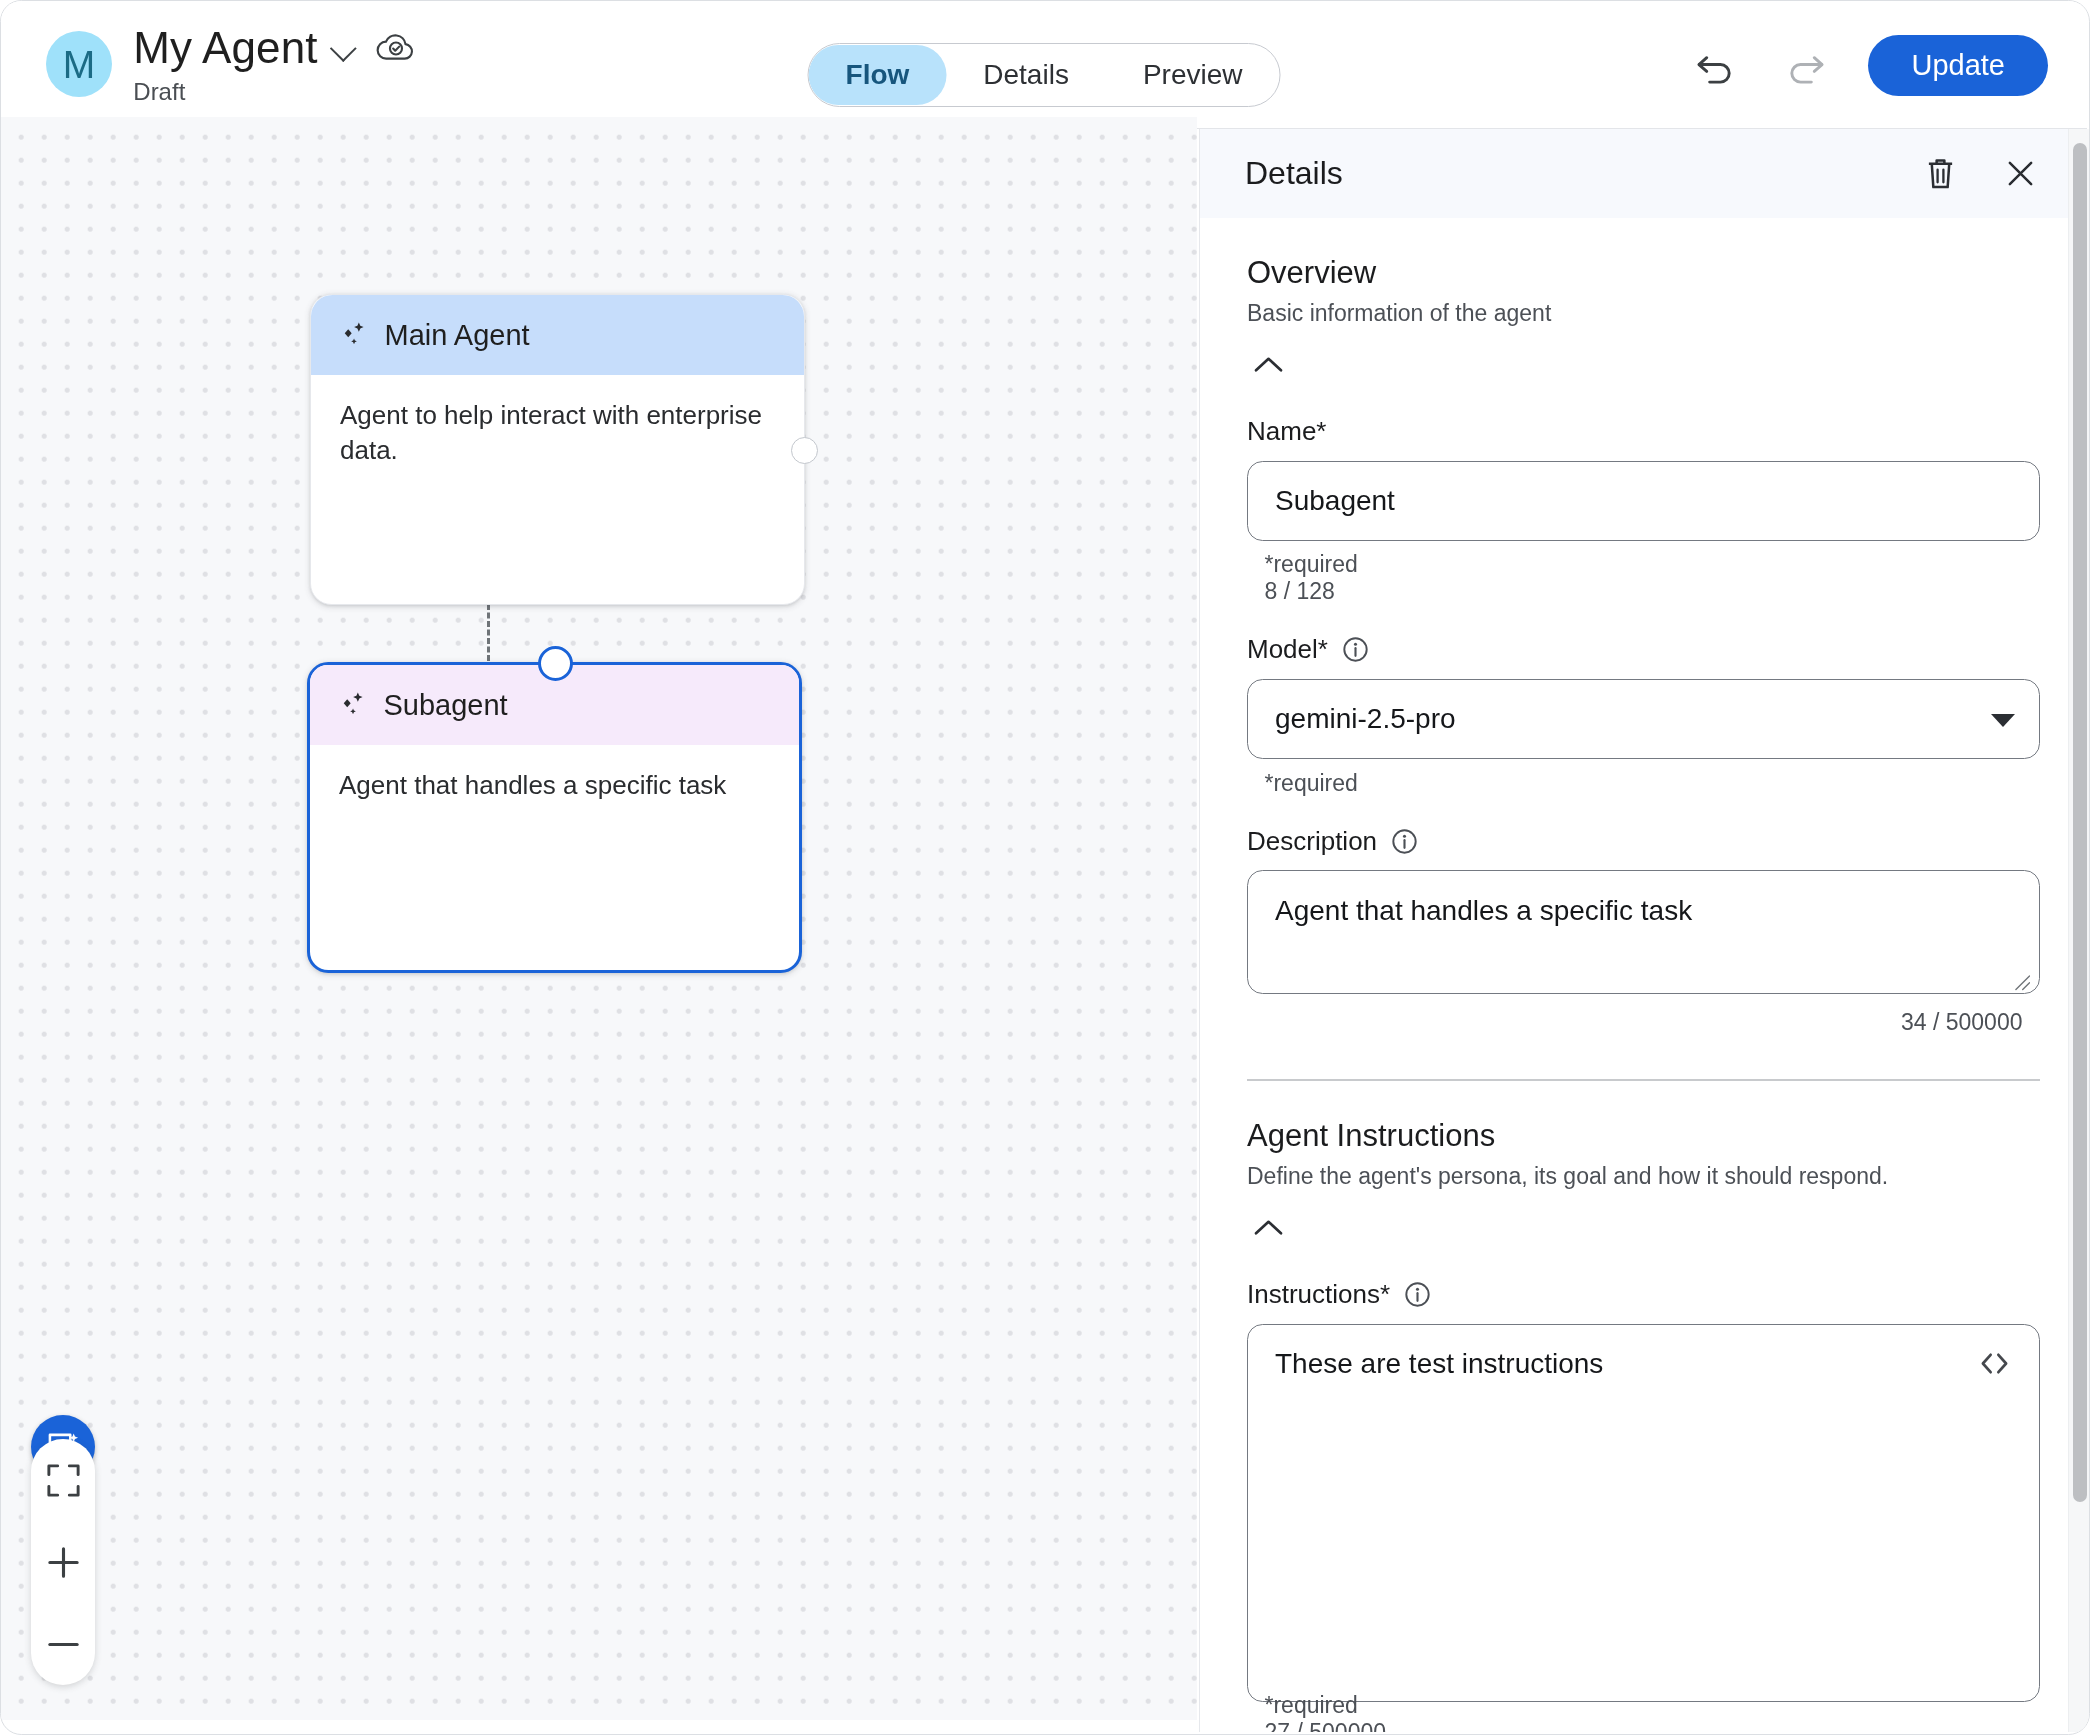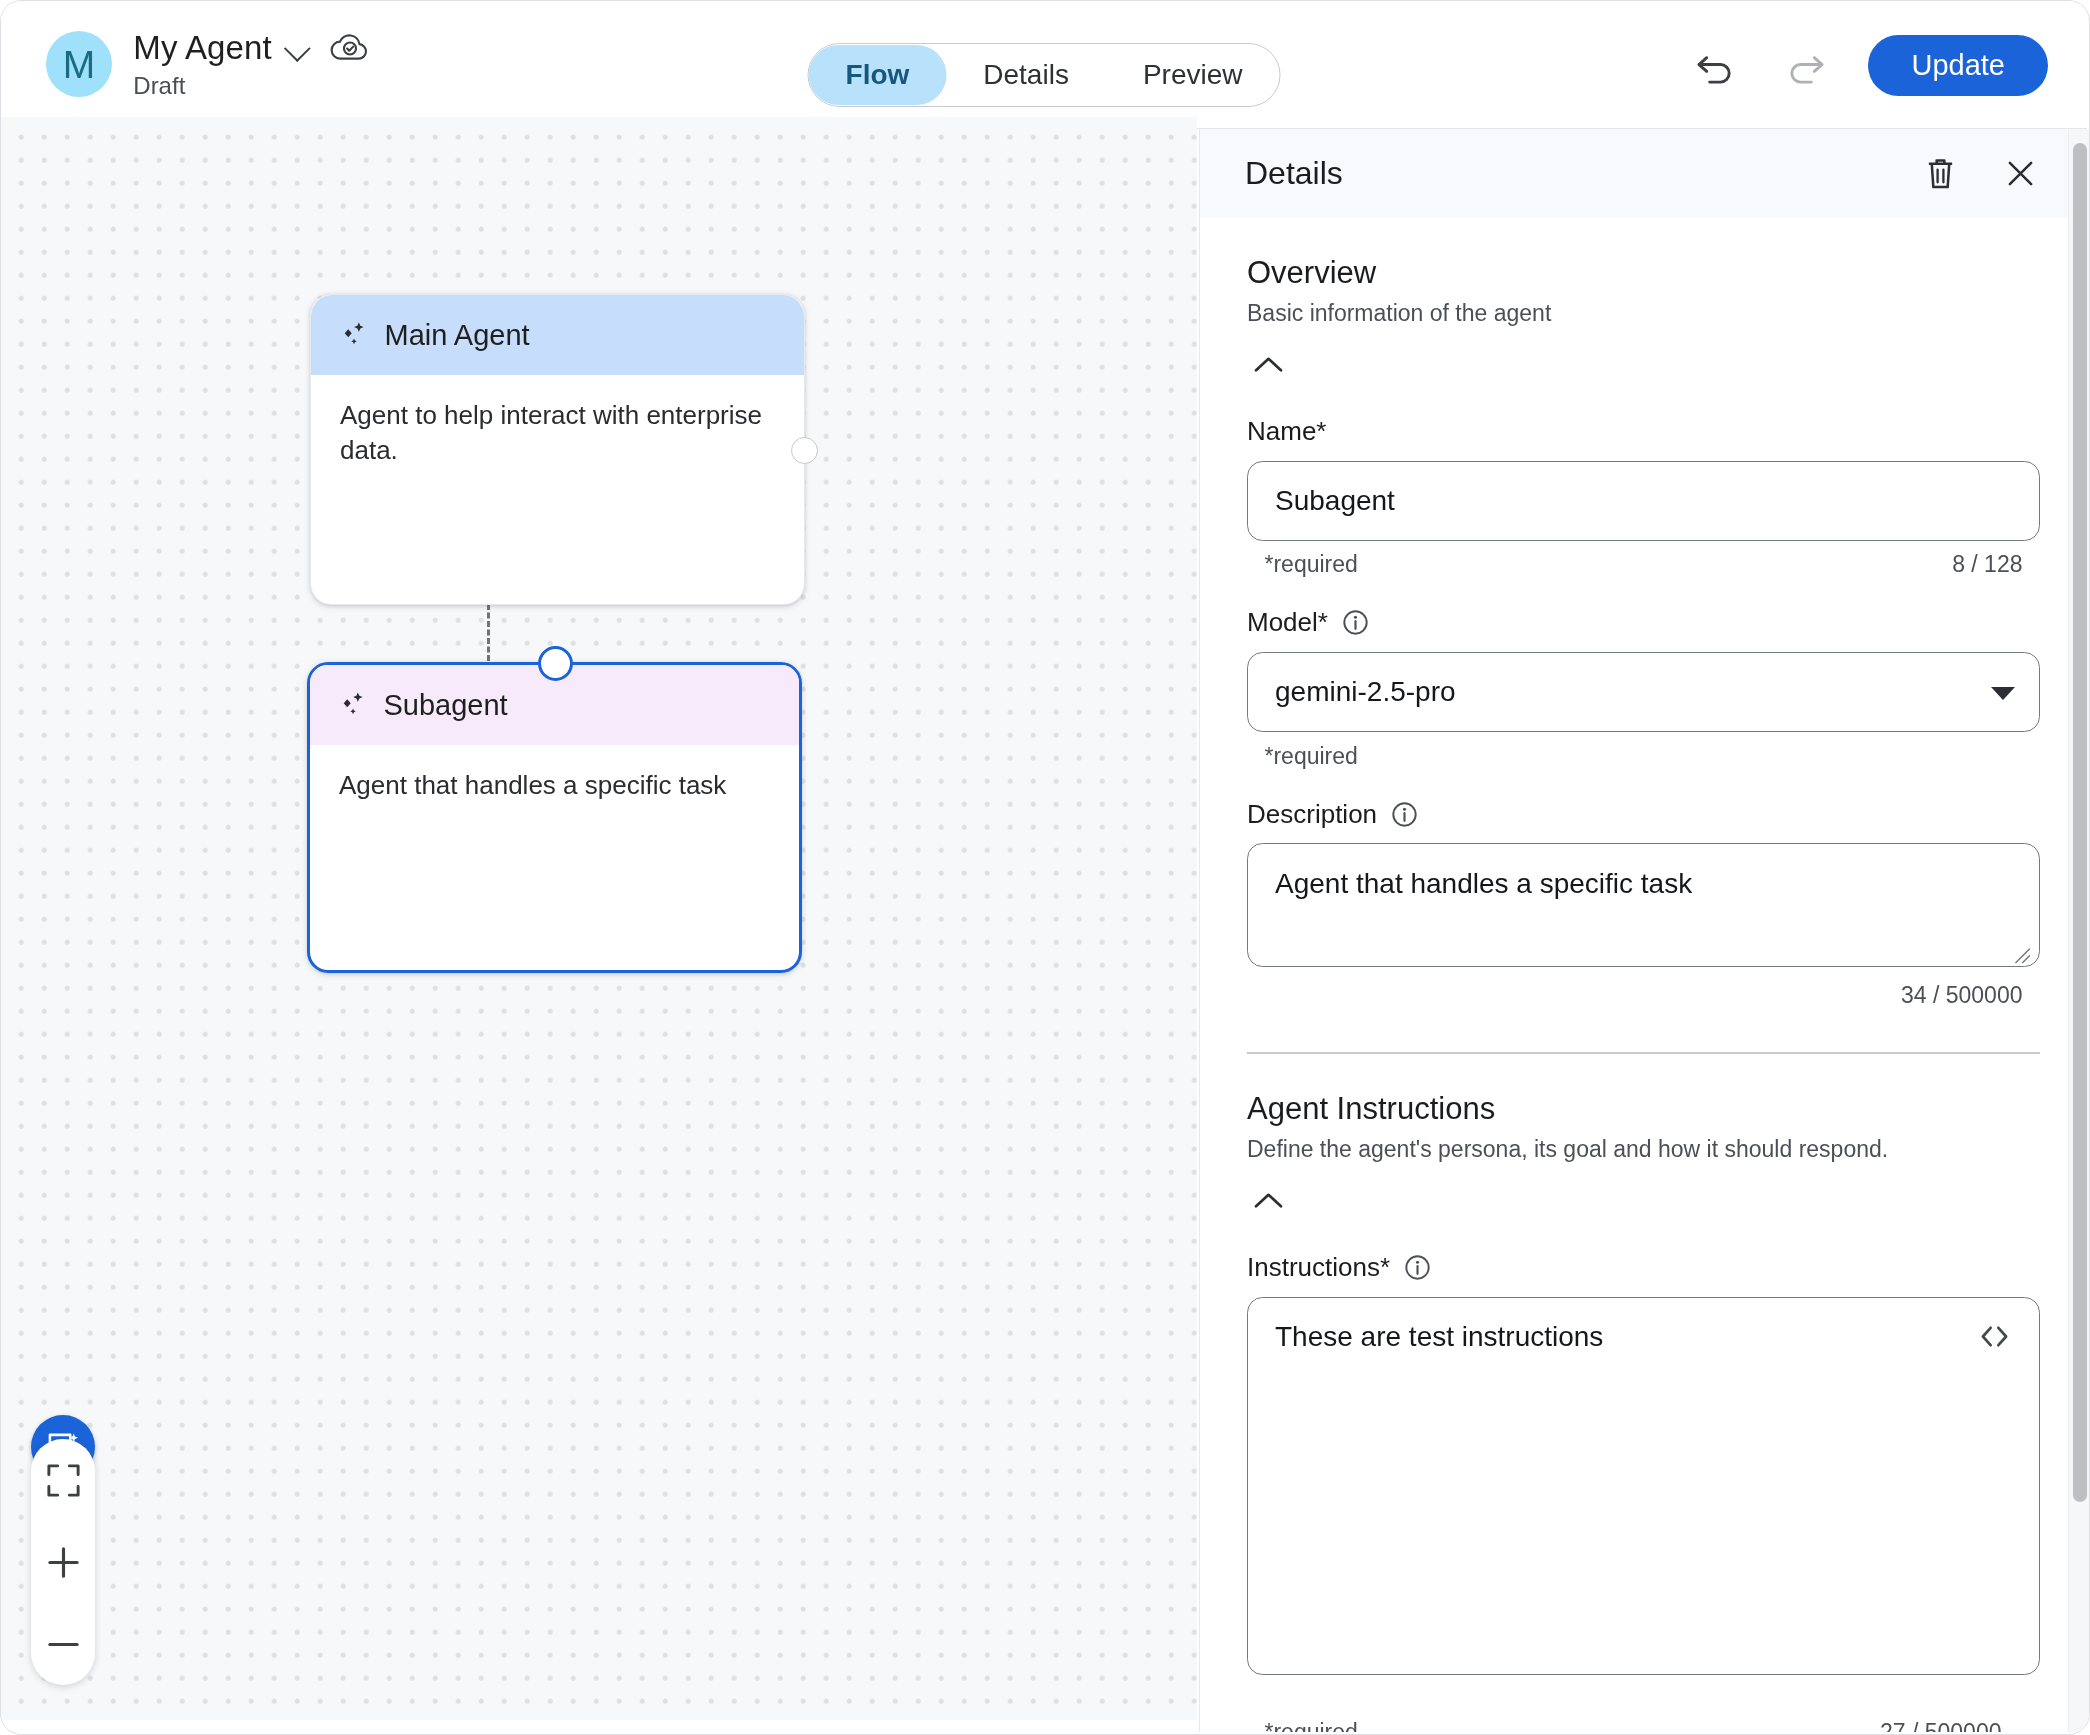--- a/index.html
+++ b/index.html
@@ -28,21 +28,21 @@
   }
   .brand { display: flex; align-items: center; margin-left: 45px; }
   .avatar {
     width: 66px; height: 66px; border-radius: 50%;
     background: #9fe1fa; color: #1b6b85;
     display: flex; align-items: center; justify-content: center;
     font-size: 39px; font-weight: 400; line-height: 1;
   }
   .brand-text { margin-left: 21.3px; }
   .brand-title-row { display: flex; align-items: center; gap: 13.6px; }
-  .brand-title { font-size: 33px; color: #1f1f1f; font-weight: 400; letter-spacing: 0.1px; }
+  .brand-title { font-size: 44px; color: #1f1f1f; font-weight: 400; letter-spacing: 0.1px; }
   .chev-down {
     width: 25px; height: 25px; position: relative; cursor: pointer;
   }
   .chev-down::before {
     content: ""; position: absolute; left: 2.9px; top: 3.9px;
     width: 16.5px; height: 16.5px;
     border-right: 2.9px solid #3c4043; border-bottom: 2.9px solid #3c4043;
     transform: rotate(45deg);
   }
   .cloud-icon { margin-left: 5.8px; width: 39px; height: 33px; }
@@ -207,20 +207,21 @@
   }
   .textarea.big { height: 378px; }
   .resize-grip {
     position: absolute; right: 9.7px; bottom: 7.8px; width: 17.5px; height: 17.5px;
     pointer-events: none;
   }
   .helper-row {
     display: flex; justify-content: space-between;
     font-size: 23px; color: #4c5056; margin-top: 10.7px;
     padding: 0 17.5px;
+    flex-direction: column;
   }
   .helper-row .right-only { margin-left: auto; }
   .divider { height: 1.9px; background: #c8cacd; margin-top: 43px; }
 
   .instr-wrap { position: relative; }
   .code-icon {
     position: absolute; right: 27px; top: 25px;
     width: 37px; height: 29px; cursor: pointer;
   }
 

